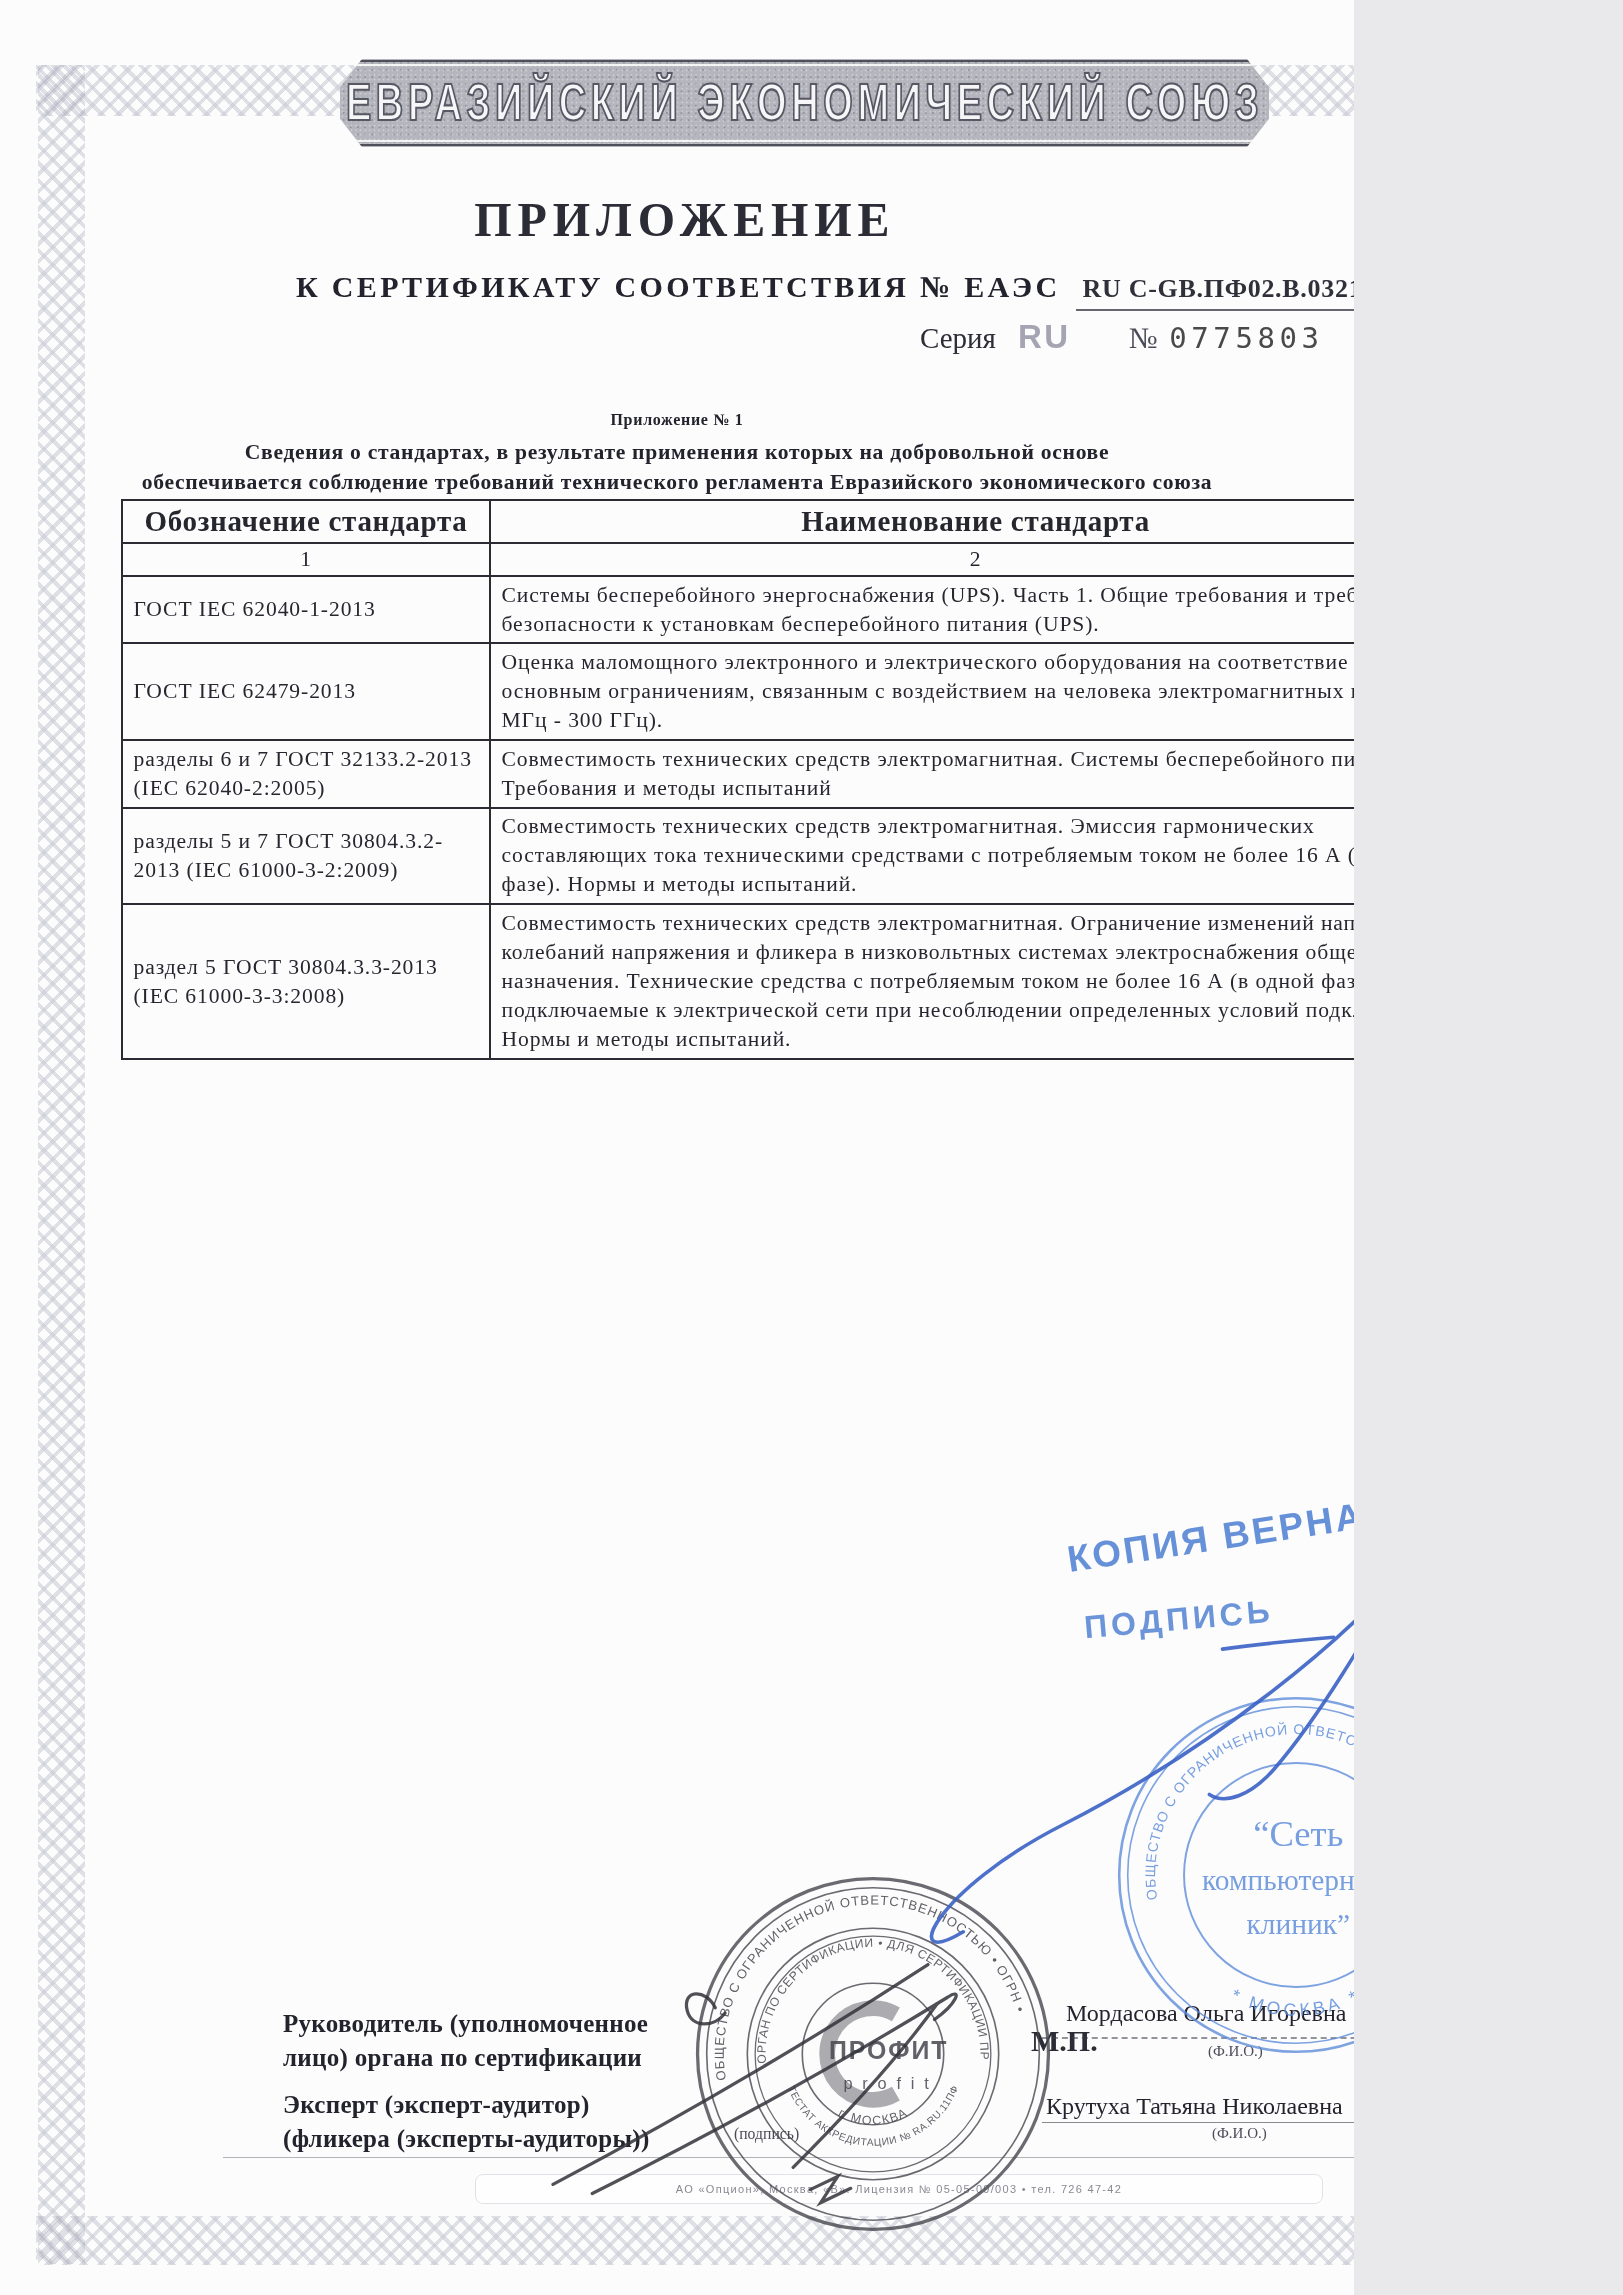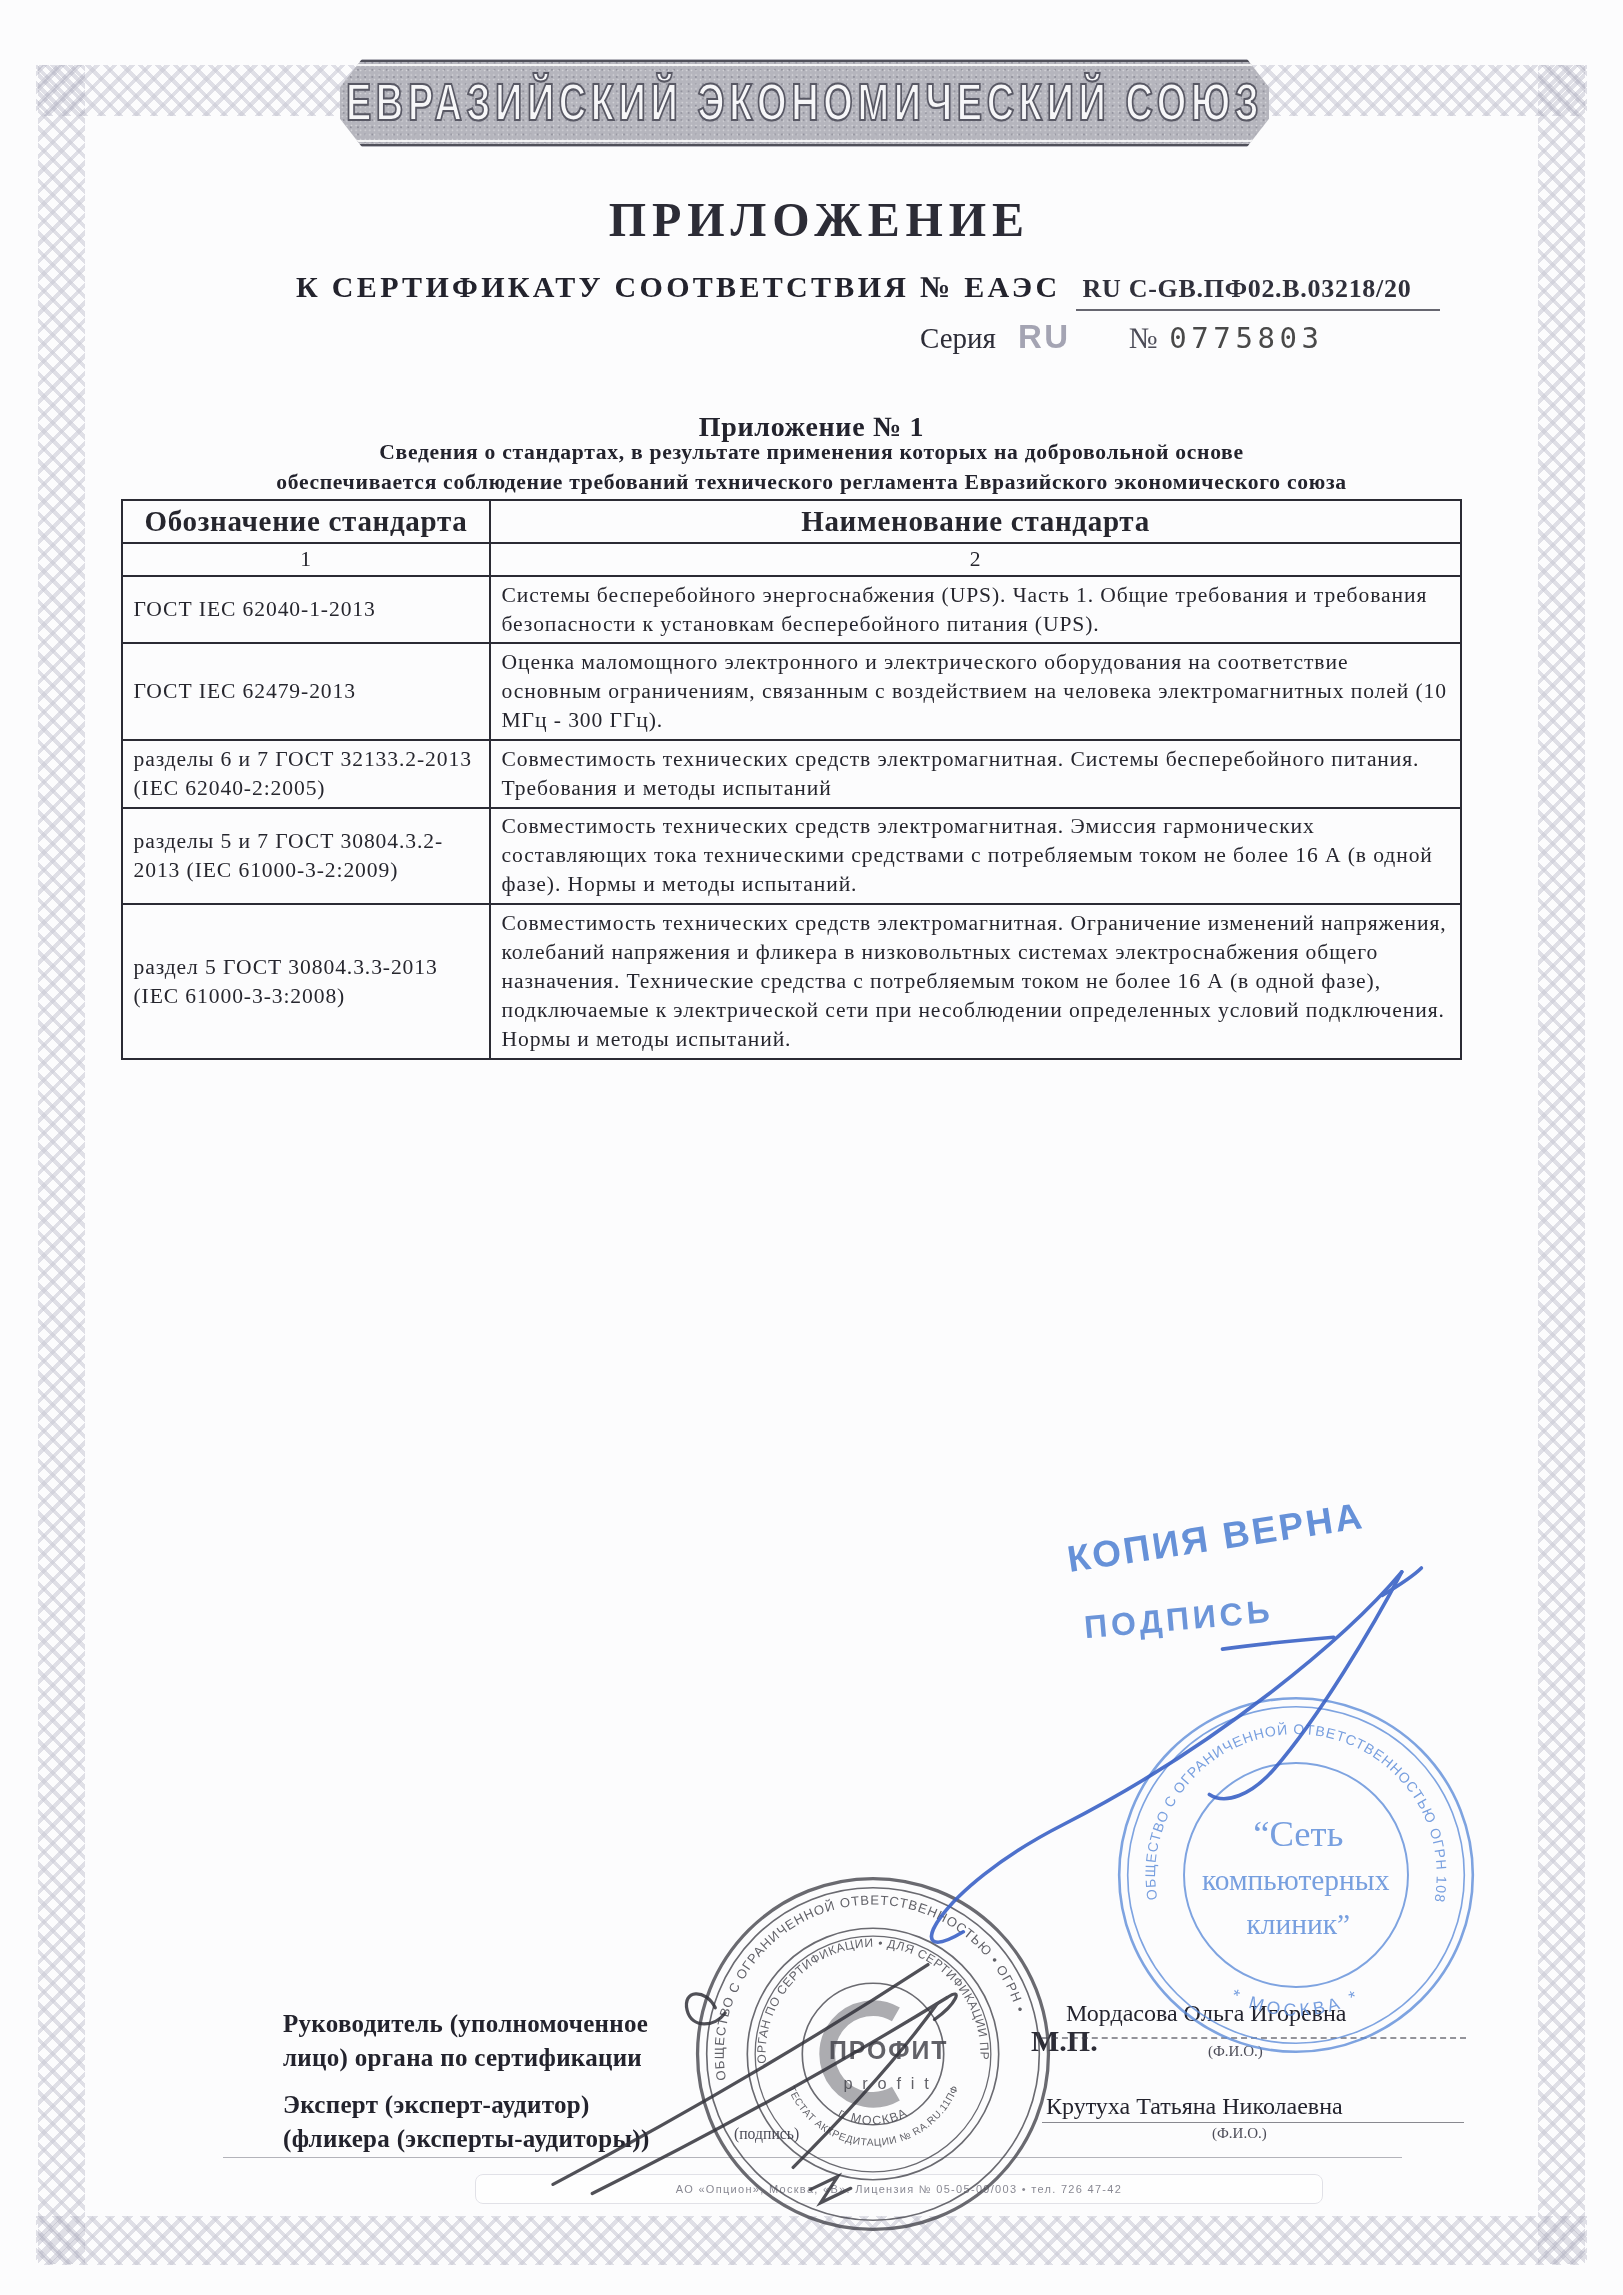--- a/index.html
+++ b/index.html
@@ -1,16 +1,16 @@
 <!DOCTYPE html>
 <html style="font-size:10.5px"><head>
 <meta charset="utf-8">
 <style>
   html,body{margin:0;padding:0;background:#e9e9ec;}
-  #page{position:relative;width:1623px;height:2295px;background:#fcfcfd;overflow:hidden;
+  #page{position:relative;width:1354px;height:2295px;background:#fcfcfd;overflow:hidden;
         font-family:"Liberation Serif",serif;color:#26262e;}
 
   
   .zz{position:absolute;opacity:.5;background:
       repeating-linear-gradient(45deg, transparent 0 8.5px, rgba(148,148,170,.55) 8.5px 12.4px),
       repeating-linear-gradient(-45deg, transparent 0 8.5px, rgba(148,148,170,.55) 8.5px 12.4px);}
   #zz-top{left:36px;top:65px;width:1551px;height:51px;}
   #zz-bottom{left:36px;top:2216px;width:1551px;height:49px;}
   #zz-left{left:38px;top:65px;width:47px;height:2199px;}
   #zz-right{left:1538px;top:65px;width:47px;height:2199px;}
@@ -40,21 +40,21 @@
 
   .series-line{position:absolute;left:920px;top:318px;display:flex;align-items:baseline;white-space:nowrap;}
   .series-label{font-size:29px;color:#2d2d38;}
   .series-value{font-family:"Liberation Sans",sans-serif;font-size:33px;font-weight:bold;
       letter-spacing:2.6px;color:#9b9bab;margin-left:22px;opacity:.9;}
   .num-sign{font-size:30px;color:#4c4c58;margin-left:58px;}
   .form-number{font-family:"DejaVu Sans Mono",monospace;font-size:29px;letter-spacing:4.6px;
       color:#404040;margin-left:11.8px;opacity:.95;}
 
   .centered{position:absolute;left:0;width:100%;text-align:center;font-weight:bold;color:#23232d;}
-  .app-title{top:411px;font-size:28px;letter-spacing:0.7px;}
+  .app-title{top:411px;font-size:16px;letter-spacing:0.7px;}
   .app-line1{top:440px;font-size:21.6px;letter-spacing:0.7px;}
   .app-line2{top:470px;font-size:21.6px;letter-spacing:0.7px;}
 
   
   table.standards{position:absolute;left:121px;top:499px;width:1341px;border-collapse:collapse;
       table-layout:fixed;}
   .standards td,.standards th{border:2px solid #2b2b34;font-size:21.6px;line-height:1.34;
       letter-spacing:0.9px;color:#26262e;overflow:hidden;}
   .standards th{font-size:29px;font-weight:bold;text-align:center;letter-spacing:0.7px;}
   .col-designation{width:364px;}

